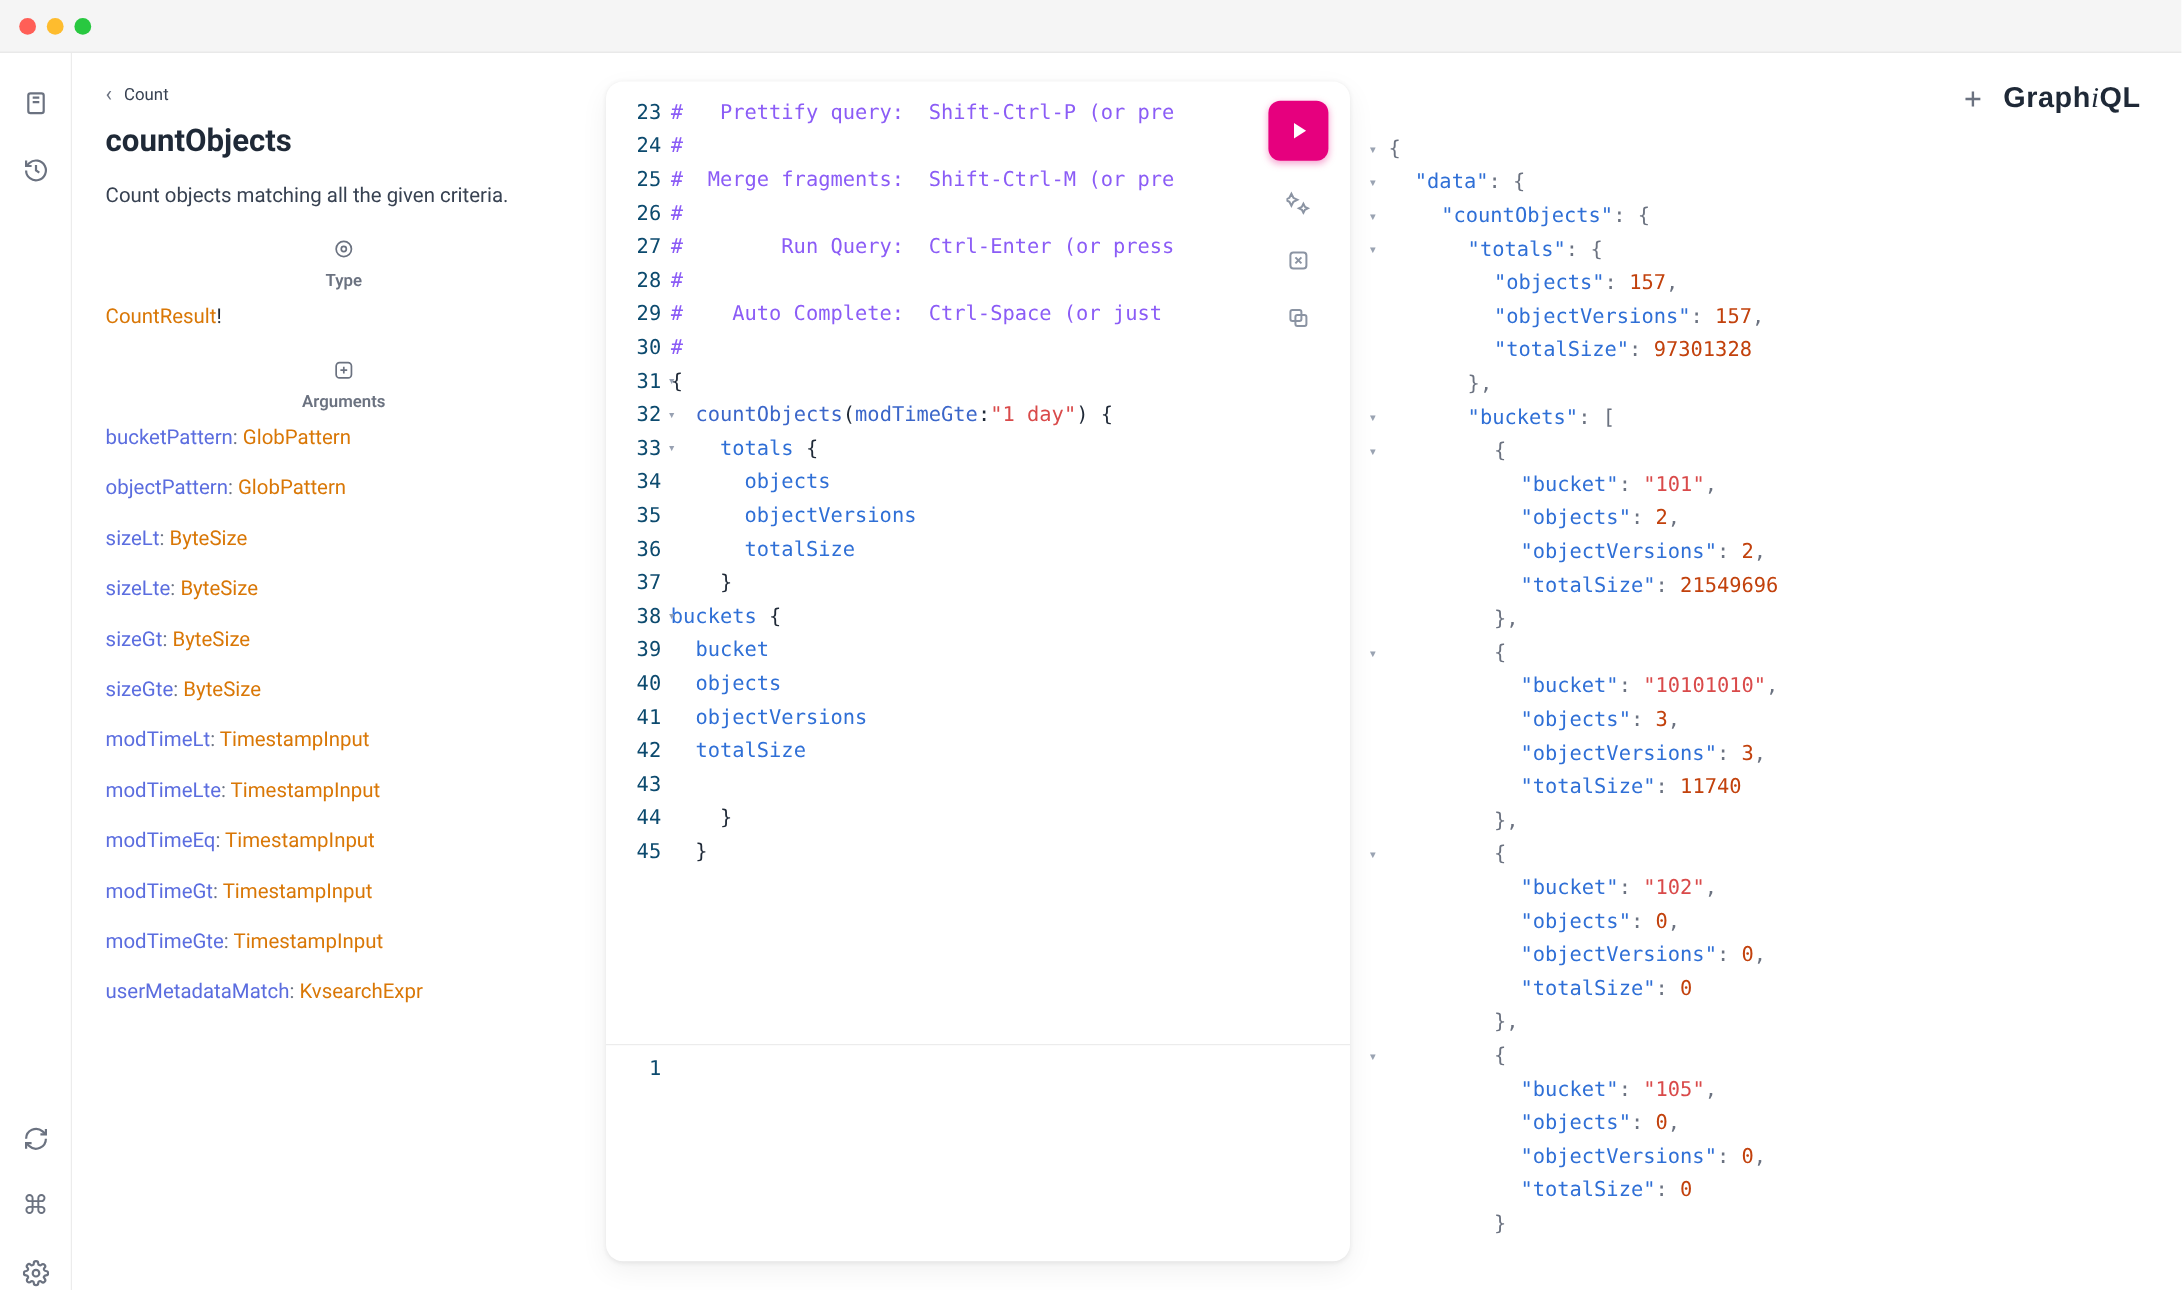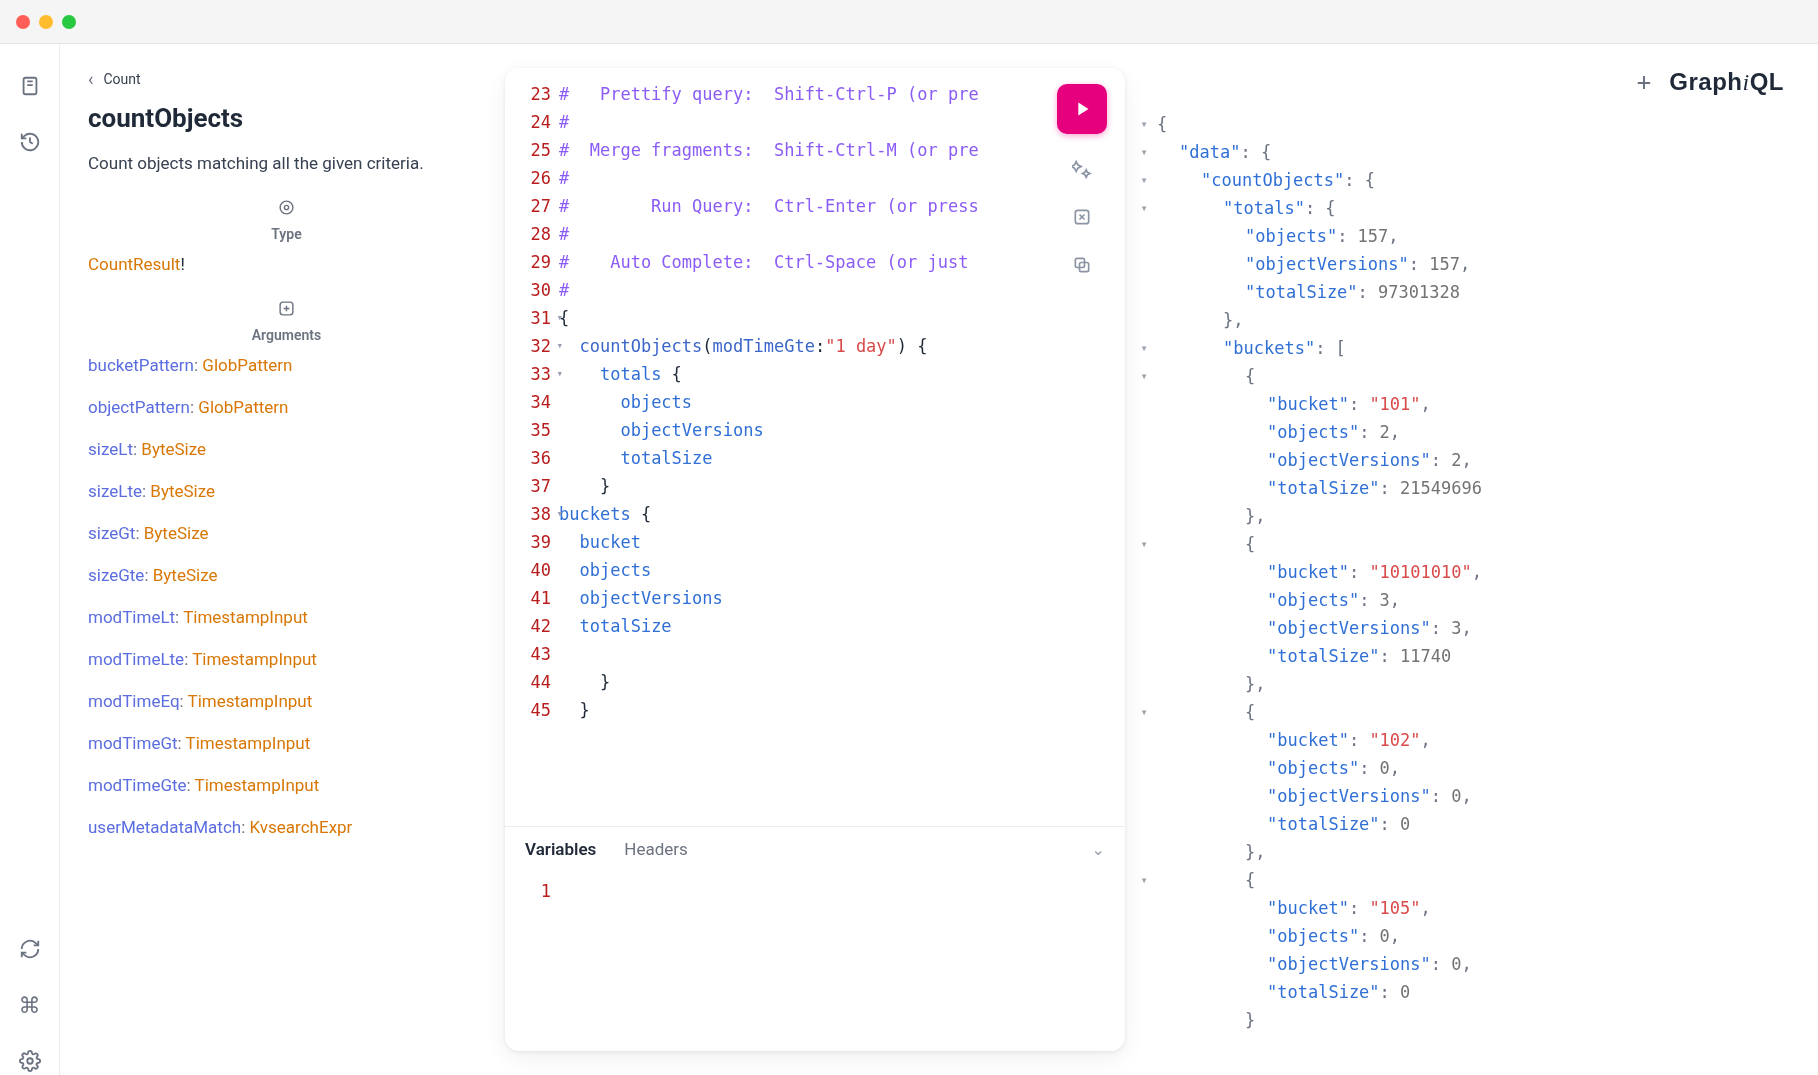--- a/index.html
+++ b/index.html
@@ -37,21 +37,21 @@
 .arglist { display:flex; flex-direction:column; gap:22px; font-size:17px; }
 .argname { color:#5b6ddf; }
 .argtype { color:#d97706; }
 .colon{color:#6b7280;}
 
 .middle { flex:1; display:flex; }
 .editor-card { margin:24px 8px 24px 0; width:620px; background:#fff; border-radius:14px;
   box-shadow:0 1px 4px rgba(0,0,0,0.08),0 8px 24px rgba(0,0,0,0.06);
   display:flex; flex-direction:column; overflow:hidden; position:relative; }
 .codewrap { flex:1; display:flex; overflow:hidden; padding-top:12px; position:relative; }
-.gutter { width:54px; text-align:right; color:#b91c1c; font-size:17px;
+.gutter { width:54px; text-align:right; color:#0c4a6e; font-size:17px;
   padding:0 8px 0 0; line-height:28px; user-select:none; }
 .gut-line{height:28px;}
 .gut-fold{position:relative;}
 .gut-fold::after{content:"▾";position:absolute;right:-12px;top:0;font-size:11px;color:#98a1b2;}
 .code { flex:1; font-size:17px; line-height:28px; white-space:pre; color:#1f2937;
   overflow-x:hidden;}
 .cm-comment{color:#8b5cf6;}
 .cm-func{color:#3b66c9;}
 .cm-arg{color:#3b66c9;}
 .cm-str{color:#d94a4a;}
@@ -76,21 +76,21 @@
   padding:4px 26px 14px 0;}
 .plus{font-size:24px;color:#6b7280;cursor:pointer;}
 .logo{font-family:Georgia,serif;font-size:24px;letter-spacing:0.5px;}
 .logo b{font-weight:700;font-family:-apple-system,sans-serif;}
 .logo i{font-style:italic;}
 
 .json{position:relative;padding-left:18px;}
 .json .fold{position:absolute;left:-2px;width:14px;text-align:center;color:#9aa3b2;font-size:12px;user-select:none;}
 .k{color:#2f6fd6;} 
 .s{color:#d94a4a;} 
-.n{color:#737373;margin-top:28px;} 
+.n{color:#c2410c;margin-top:28px;} 
 .p{color:#6b7280;} 
 .ind1{padding-left:22px;}.ind2{padding-left:44px;}.ind3{padding-left:66px;}
 .ind4{padding-left:88px;}.ind5{padding-left:110px;}
 .row{height:28px;}
 
 </style>
 </head>
 <body>
 
 <div class="titlebar">
@@ -223,25 +223,20 @@
           </div>
           <div class="ed-act">
             <svg viewBox="0 0 24 24" fill="none" stroke="currentColor" stroke-width="2">
                 <rect x="9" y="9" width="11" height="11" rx="2"></rect>
                 <rect x="4" y="4" width="11" height="11" rx="2"></rect>
               </svg>
           </div>
         </div>
       </div>
       <div class="panel-bottom">
-        <div class="tabrow">
-          <span class="tab active">Variables</span>
-          <span class="tab">Headers</span>
-          <span class="chev">⌄</span>
-        </div>
         <div class="vars-area">
           <div class="gutter mono">
             <div class="gut-line">1</div>
           </div>
           <div class="code mono"></div>
         </div>
       </div>
     </div>
 
     <div class="results mono">

